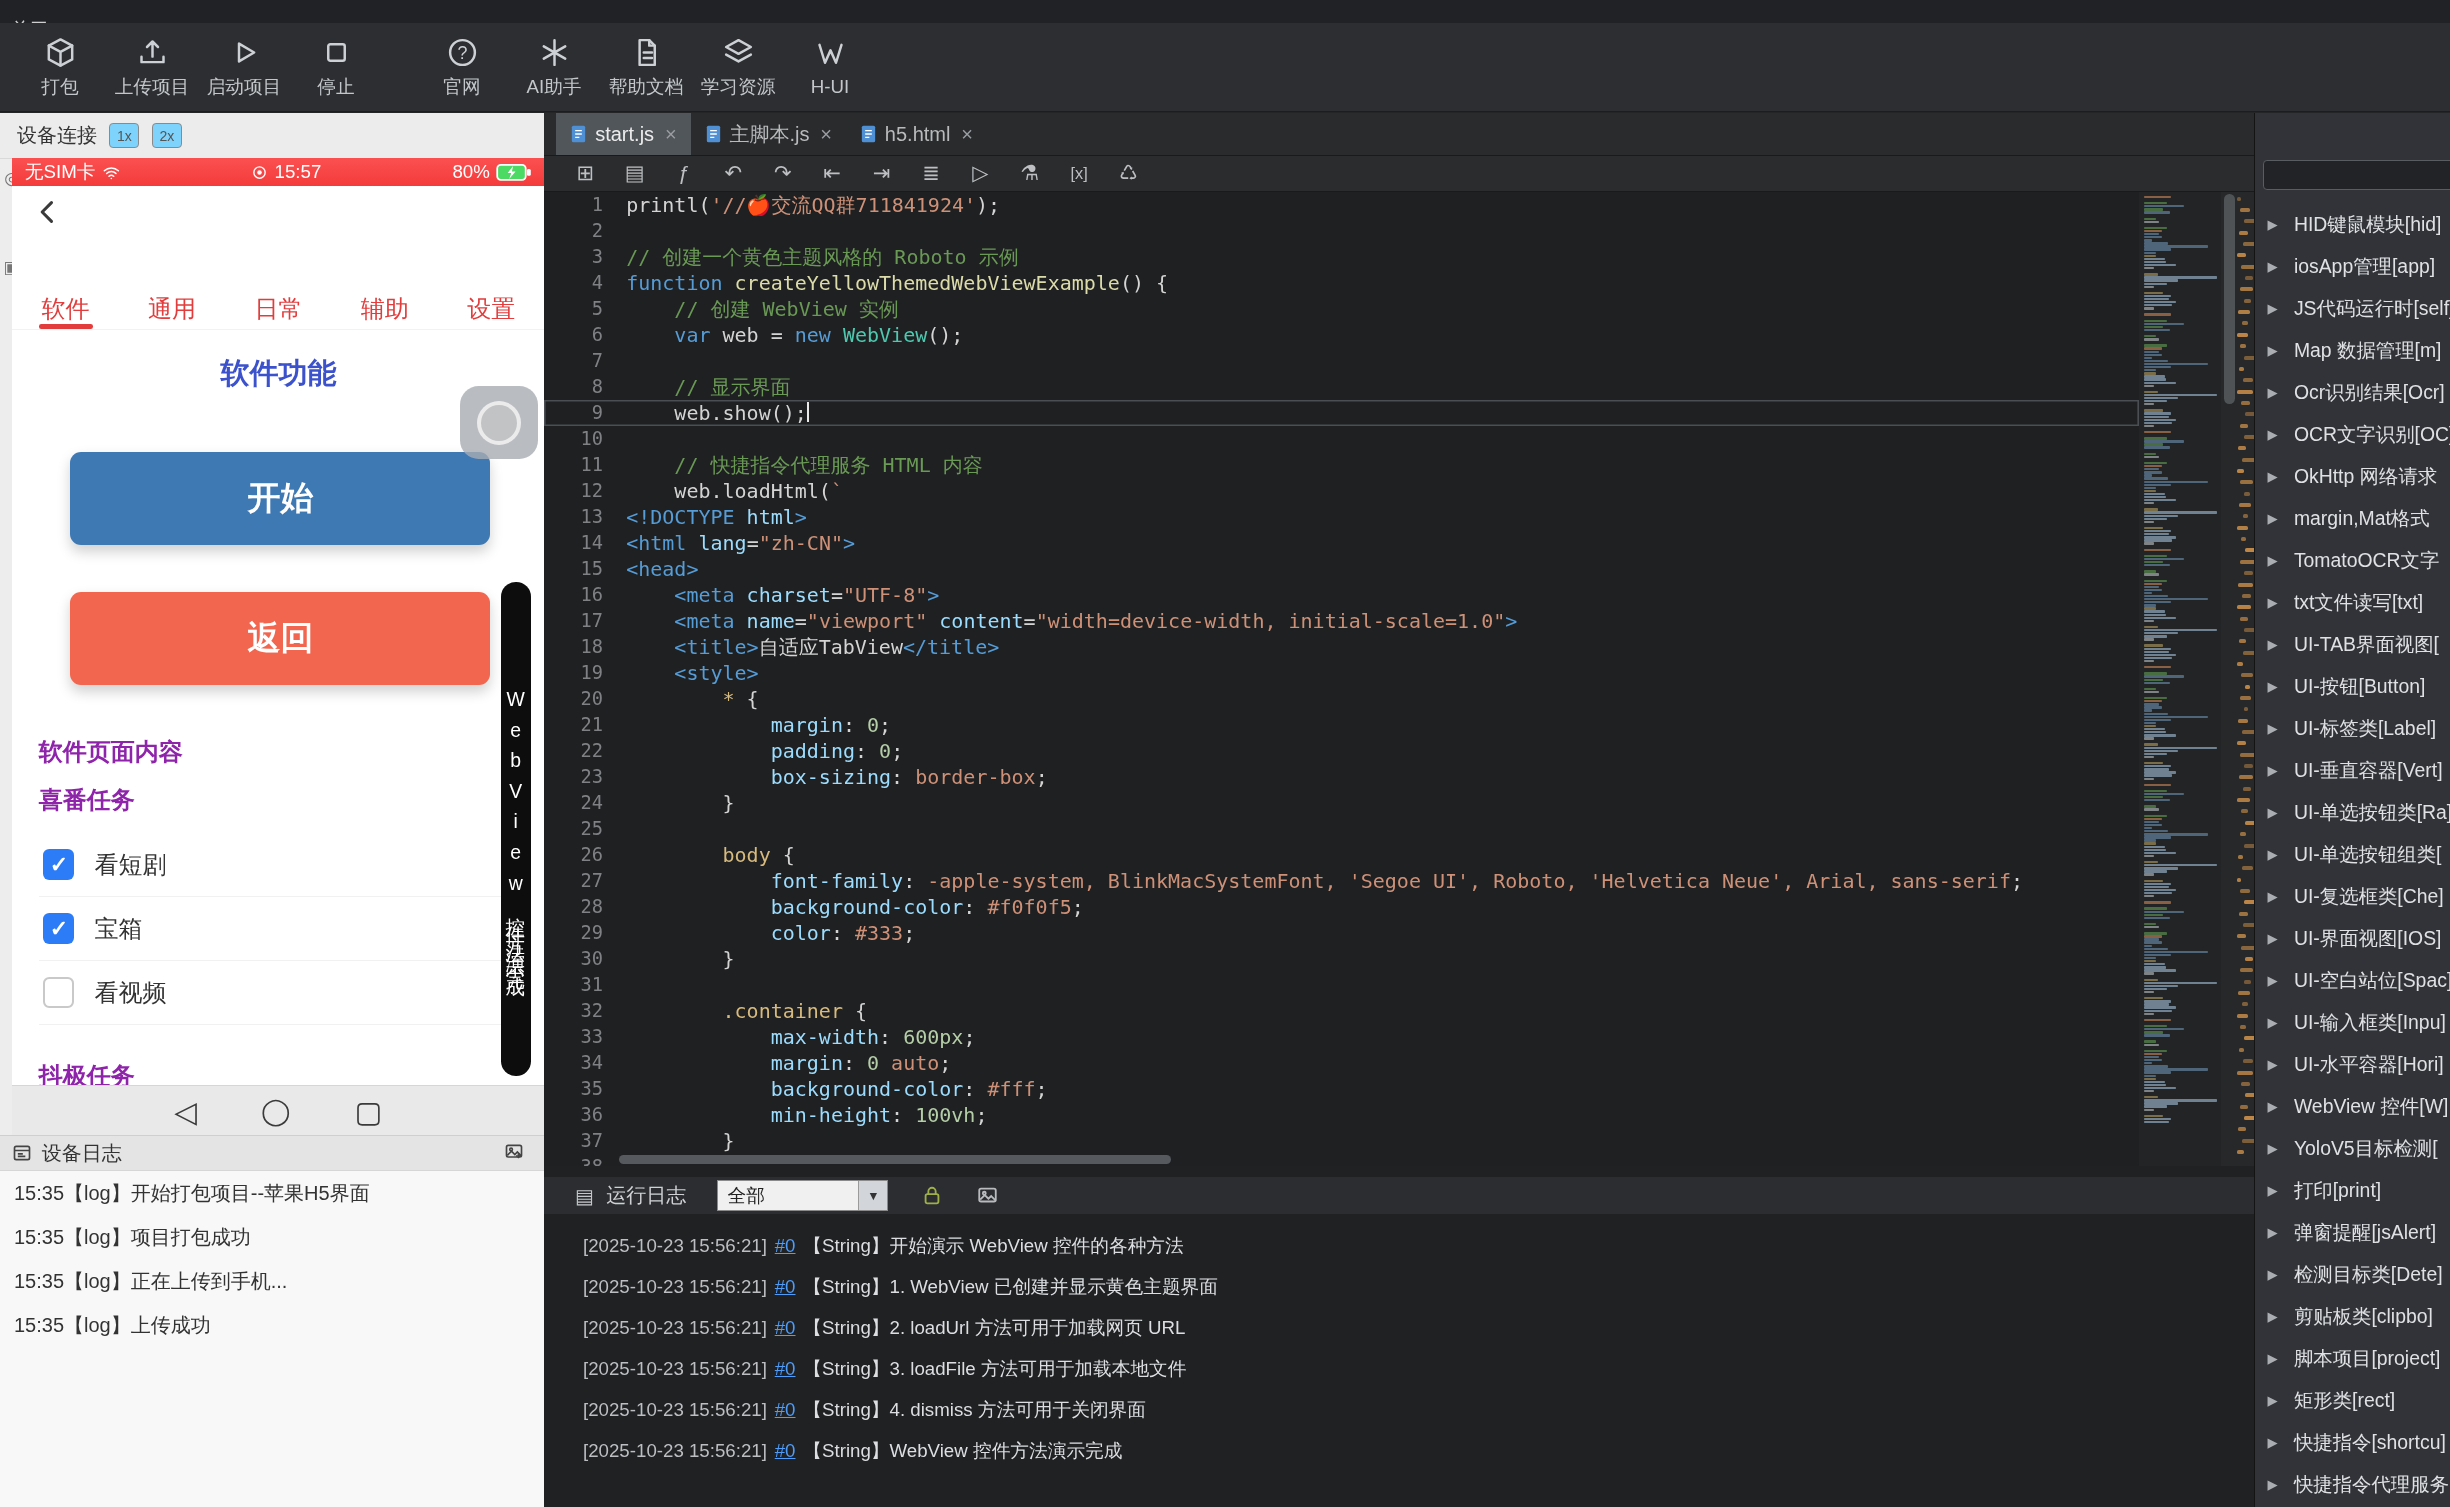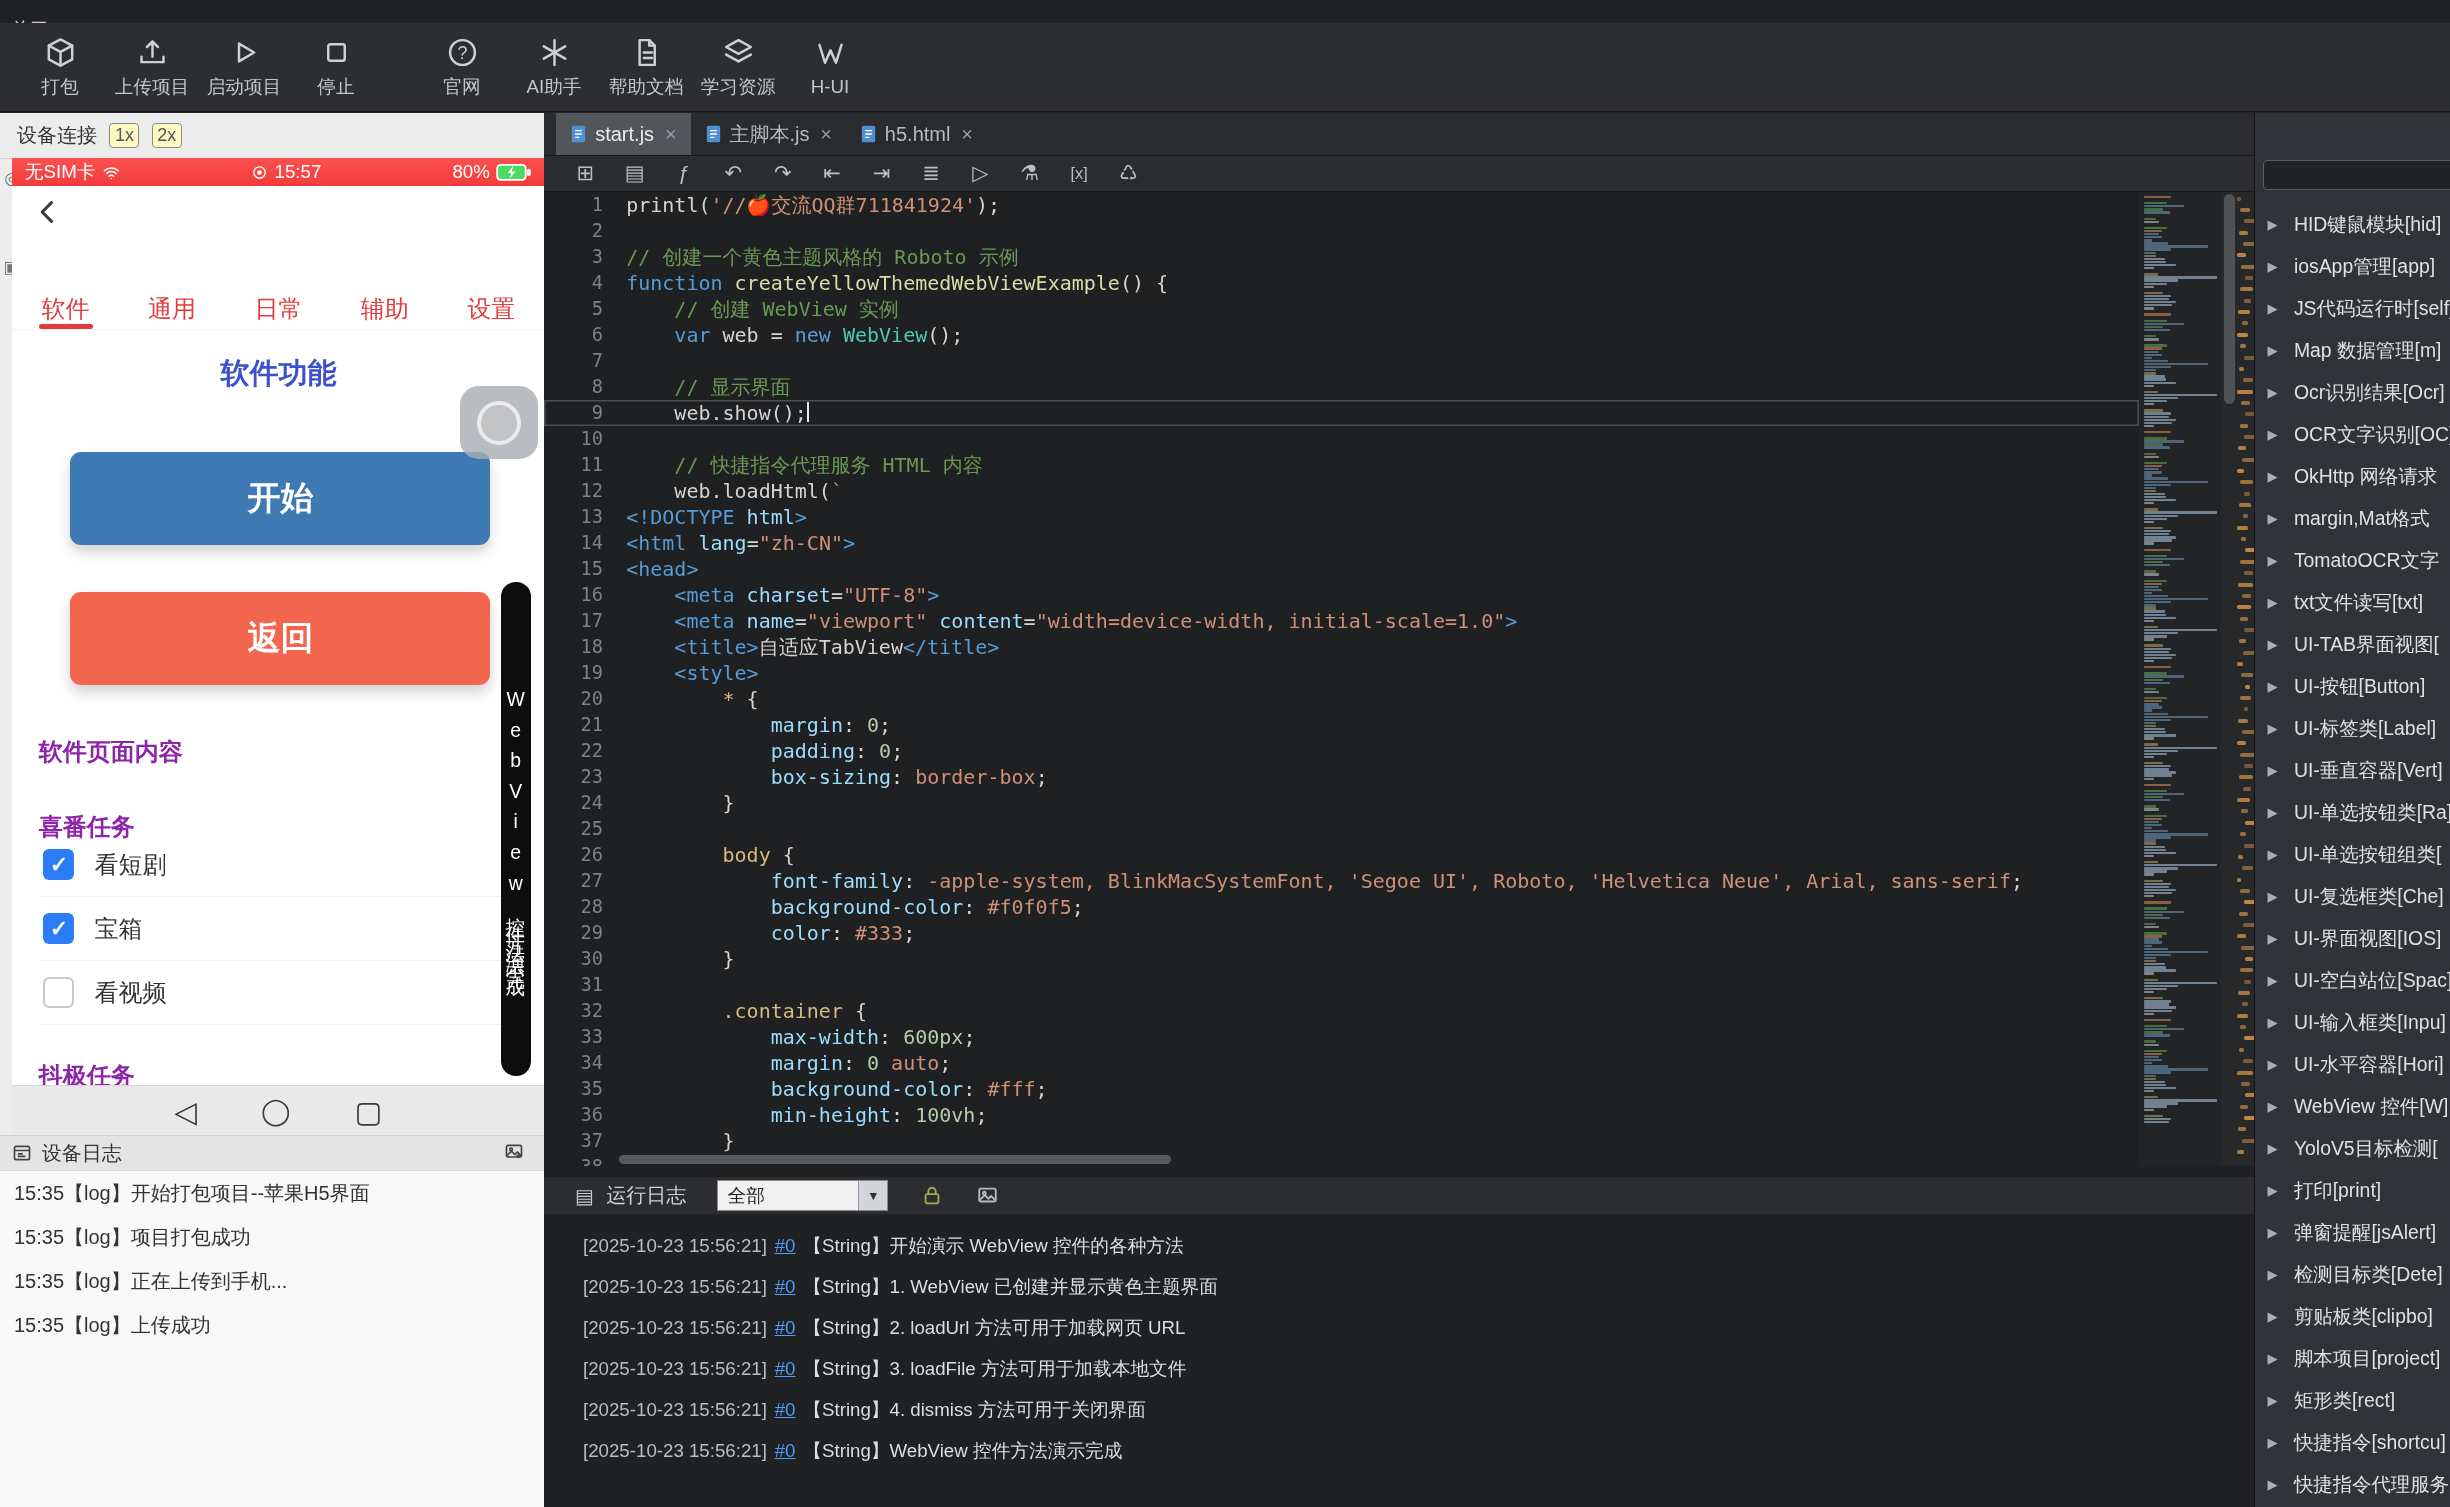--- a/index.html
+++ b/index.html
@@ -10,37 +10,37 @@
   #toolbar{position:absolute;left:0;top:23px;width:2450px;height:89px;background:#2c2e31;border-bottom:1.6px solid #1d1d1f;display:flex;align-items:center;padding-left:14px;box-sizing:border-box;}
   .tb-item{width:92px;height:78px;display:flex;flex-direction:column;align-items:center;justify-content:center;cursor:pointer;}
   .tb-item.grp-gap{margin-left:34px;}
   .tb-icon{height:37px;display:flex;align-items:center;justify-content:center;}
   .tb-icon svg{width:33px;height:33px;stroke:#cdd0d4;fill:none;stroke-width:1.8;stroke-linecap:round;stroke-linejoin:round;}
   .tb-label{margin-top:3.1px;font-size:18.7px;color:#c3c6ca;white-space:nowrap;}
   
   #left{position:absolute;left:0;top:113px;width:544px;height:1395px;background:#ededed;border-right:1.6px solid #141414;box-sizing:border-box;}
   #dev-header{position:absolute;left:0;top:0;width:544px;height:45px;background:#ececec;border-bottom:1.6px solid #d9d9d9;display:flex;align-items:center;}
   #dev-header .t{margin-left:17px;font-size:20px;color:#333;}
-  .scale-btn{margin-left:12.4px;width:28px;height:23px;border:1.6px solid #8a8a8a;border-radius:3.9px;font-size:18px;color:#555;display:flex;align-items:center;justify-content:center;cursor:pointer;background:#fef9c3;}
+  .scale-btn{margin-left:12.4px;width:28px;height:23px;border:1.6px solid #8a8a8a;border-radius:3.9px;font-size:14px;color:#555;display:flex;align-items:center;justify-content:center;cursor:pointer;background:#7dd3fc;}
   .gutter-ico{position:absolute;left:1.6px;width:20px;height:20px;color:#777;font-size:17px;line-height:20px;text-align:center;}
   
   #phone{position:absolute;left:12.4px;top:45px;width:532px;height:927px;background:#fff;overflow:hidden;}
   #statusbar{position:absolute;left:0;top:0;width:532px;height:28px;background:linear-gradient(#fb5050,#f43b3b);display:flex;align-items:center;justify-content:space-between;padding:0 12.4px;box-sizing:border-box;color:#fff;font-size:18.7px;}
   .sb-group{display:flex;align-items:center;gap:6.2px;}
   #back-chevron{position:absolute;left:22px;top:40px;width:28px;height:28px;}
   #phone-tabs{position:absolute;left:0;top:131px;width:532px;height:40px;display:flex;border-bottom:1.6px solid #f2f2f2;}
   .ptab{flex:1;display:flex;flex-direction:column;align-items:center;justify-content:center;color:#e23c3c;font-size:24px;cursor:pointer;position:relative;}
   .ptab .ul{position:absolute;bottom:0;width:54px;height:4.7px;background:#e23c3c;border-radius:2.3px;display:none;}
   .ptab.sel .ul{display:block;}
   #phone-title{position:absolute;left:0;top:196px;width:532px;text-align:center;font-size:29px;font-weight:bold;color:#3c52cc;}
   .phone-btn{position:absolute;left:58px;width:420px;height:93px;border-radius:11px;color:#fff;font-size:33px;font-weight:bold;display:flex;align-items:center;justify-content:center;box-shadow:0 6.2px 12.4px rgba(0,0,0,.18);cursor:pointer;}
   #btn-start{top:294px;}
   #btn-return{top:434px;}
   .phone-sec{position:absolute;left:26.4px;font-size:24px;font-weight:bold;color:#8e24aa;}
-  #sec1{top:578px;}#sec2{top:626px;margin-top:27px;}#sec3{top:902px;}
+  #sec1{top:578px;}#sec2{top:626px;}#sec3{top:902px;}
   #task-list{position:absolute;left:26.4px;top:675px;width:479px;}
   .task{height:63px;display:flex;align-items:center;border-bottom:1.6px solid #f1f1f1;cursor:pointer;}
   .cbx{width:31px;height:31px;border-radius:6.2px;margin-left:4.7px;display:flex;align-items:center;justify-content:center;font-size:22px;font-weight:bold;color:#fff;box-sizing:border-box;}
   .cbx.on{background:#2b7cf6;}
   .cbx.off{background:#fff;border:2.3px solid #c9c9c9;}
   .task .lbl{margin-left:20px;font-size:24px;color:#333;}
   #assistive{position:absolute;left:448px;top:228px;width:78px;height:73px;border-radius:18.7px;background:rgba(168,172,179,.8);display:flex;align-items:center;justify-content:center;cursor:pointer;}
   #assistive .c{width:36px;height:36px;border-radius:50%;border:4.7px solid rgba(240,240,240,.9);background:rgba(200,200,200,.55);}
   #vbanner{position:absolute;left:489px;top:424px;width:29.5px;height:494px;background:#0d0d0d;border-radius:14.8px;display:flex;align-items:center;justify-content:center;writing-mode:vertical-rl;text-orientation:upright;color:#fff;font-size:19.4px;letter-spacing:8.6px;}
   #phone-nav{position:absolute;left:12.4px;top:972px;width:532px;height:51px;background:#e9e9ea;border-top:1.6px solid #d6d6d6;display:flex;align-items:center;justify-content:center;gap:64px;color:#3a3a3a;}

